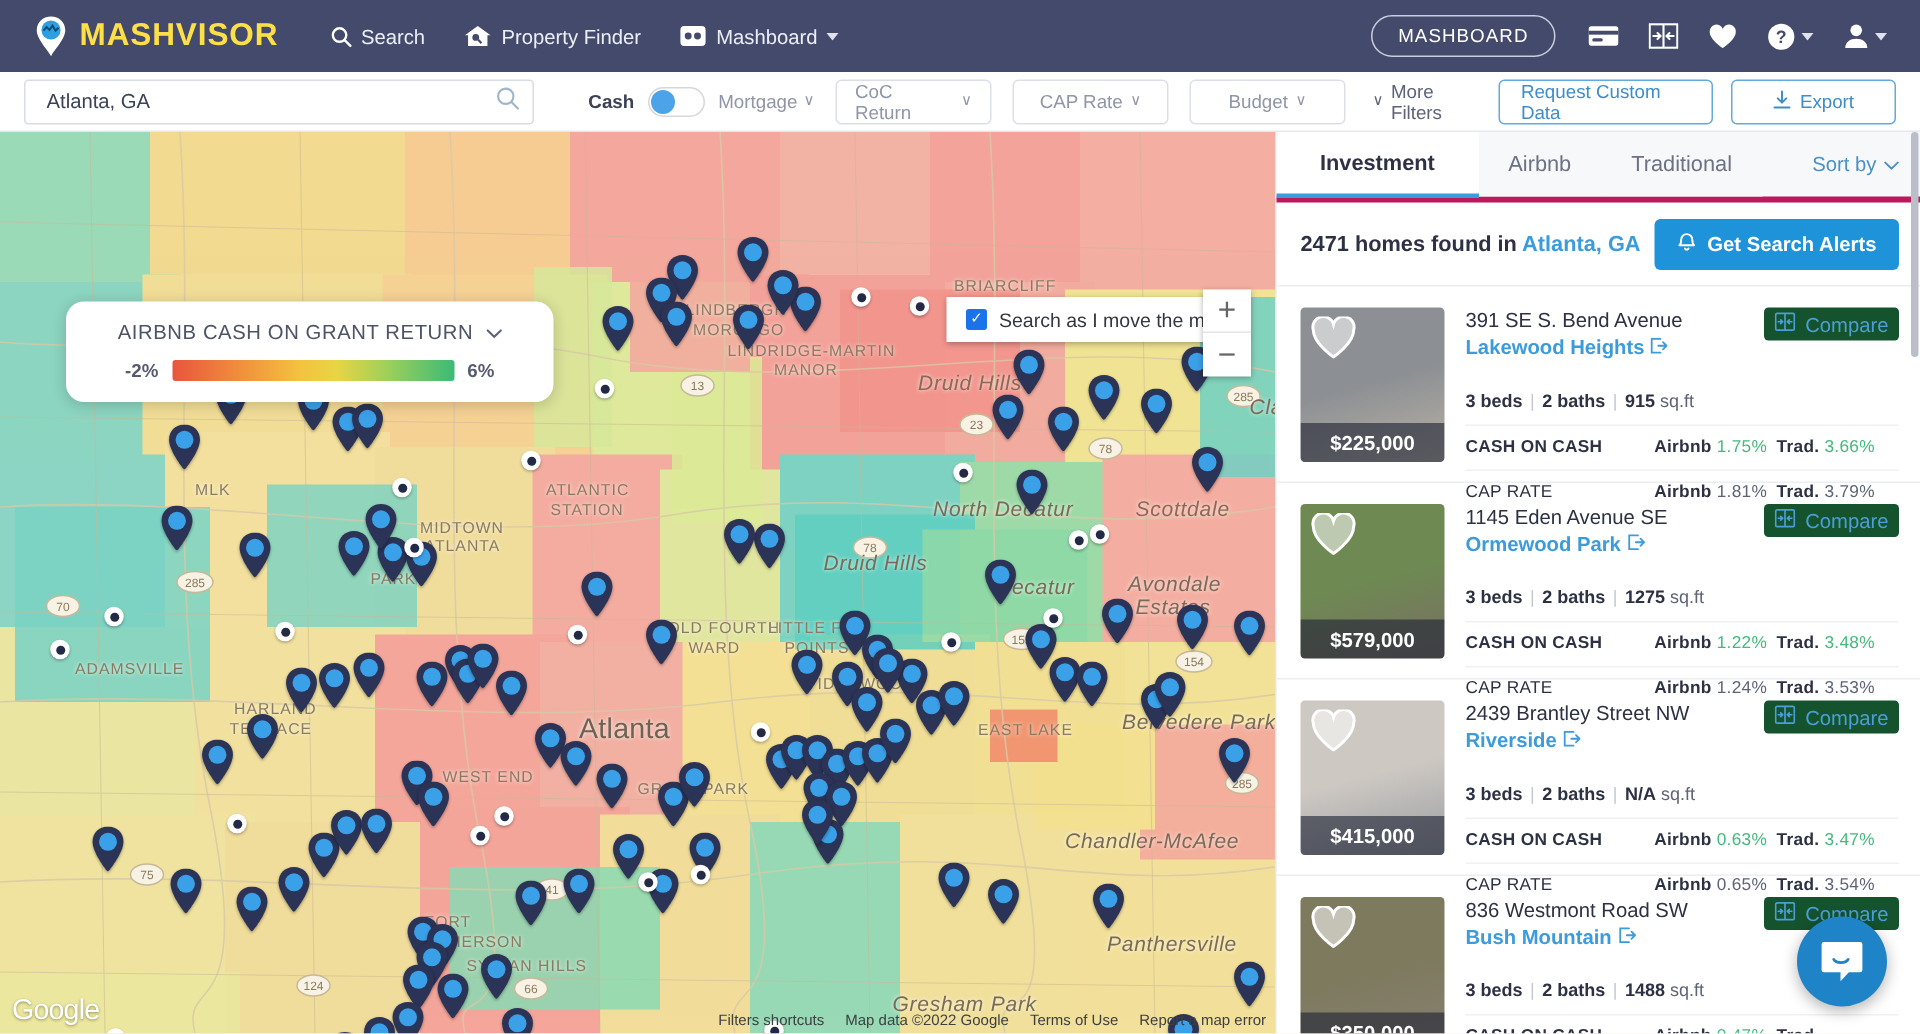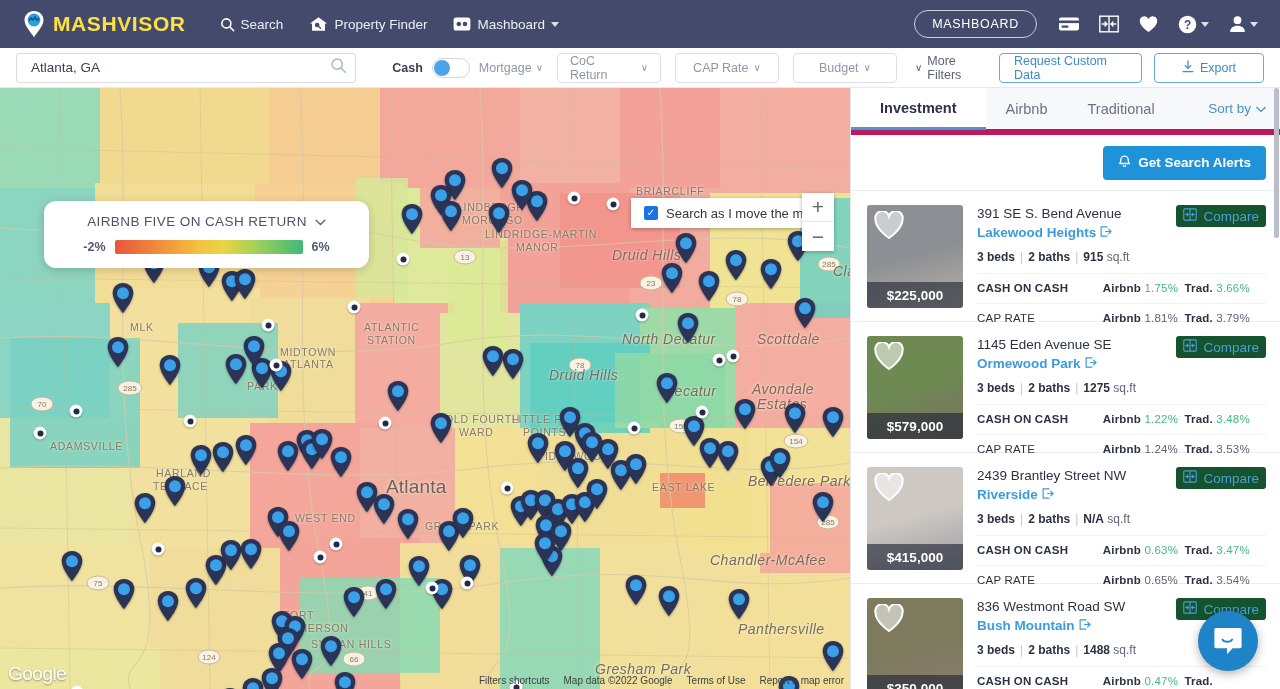--- a/index.html
+++ b/index.html
@@ -146,21 +146,21 @@
   .mapfooter {
     position: absolute; right: 6px; bottom: 3px; display: flex; gap: 14px;
     font-size: 10px; color: #3c4043;
   }
   .mapfooter span { cursor: pointer; }
 
   
   .panel { width: 430px; height: 601px; background: #fff; display: flex; flex-direction: column;
            border-left: 1px solid #e4e6ec; position: relative; }
   .tabs { height: 47px; display: flex; align-items: stretch; background: #f7f8fa;
-          border-bottom: 6px solid #be185d; }
+          border-bottom: 4px solid #be185d; }
   .tab {
     display: flex; align-items: center; padding: 0 20px; font-size: 14.5px;
     color: #6b7284; cursor: pointer; position: relative; background: #f7f8fa;
   }
   .tab.active {
     color: #2c3243; font-weight: 700; background: #fff;
     border-bottom: 3px solid #3c9bdb; margin-bottom: -1px;
   }
   .tab:first-child { padding-left: 29px; padding-right: 29px; }
   .sortby {
@@ -199,21 +199,21 @@
   .addr-row { display: flex; align-items: flex-start; }
   .addr { font-size: 13.5px; color: #2c3243; line-height: 1.35; }
   .hood-link {
     font-size: 13.5px; color: #3c9bdb; font-weight: 700; display: inline-flex;
     align-items: center; gap: 4px; margin-top: 1px; cursor: pointer;
   }
   .compare {
     margin-left: auto; display: flex; align-items: center; gap: 6px; color: #4b9ed6;
     font-size: 13.5px; cursor: pointer; background: #14532d; padding: 3px 7px; border-radius: 3px;
   }
-  .specs { font-size: 12px; color: #5d6478; margin-top: 9px; }
+  .specs { font-size: 12px; color: #5d6478; margin-top: 19px; }
   .specs b { color: #2c3243; font-weight: 700; }
   .specs .sep { color: #c4c8d2; margin: 0 5px; }
   .metric {
     display: flex; align-items: center; margin-top: 9px; padding-top: 8px;
     border-top: 1px solid #eff1f4; font-size: 11.5px; color: #2c3243; letter-spacing: .2px;
   }
   .metric:first-of-type { border-top: 0; }
   .metric .mlabel { width: 148px; font-weight: 400; }
   .metric .mval { width: 96px; color: #5d6478; }
   .metric .mval b { color: #2c3243; font-weight: 700; }
@@ -1192,21 +1192,21 @@
         <div class="dotmark" style="left: 719px; top: 272px;"></div>
         <div class="dotmark" style="left: 733px; top: 268px;"></div>
         <div class="dotmark" style="left: 516px; top: 599px;"></div>
         <div class="dotmark" style="left: 77px; top: 604px;"></div>
         <div class="dotmark" style="left: 336px; top: 456px;"></div>
         <div class="dotmark" style="left: 634px; top: 340px;"></div>
       </div>
 
     <div class="legend-card">
       <div class="legend-title">
-        <span>AIRBNB FIVE ON CASH RETURN</span>
+        <span>AIRBNB CASH ON GRANT RETURN</span>
         <span>
           <svg width="11" height="7" viewBox="0 0 12 8" fill="none" stroke="#5d6478" stroke-width="1.6">
             <path d="M1 1.5L6 6.3 11 1.5" stroke-linecap="round"></path>
           </svg>
         </span>
       </div>
       <div class="legend-row">
         <span class="legend-min">-2%</span>
         <span class="legend-bar"></span>
         <span class="legend-max">6%</span>
@@ -1247,20 +1247,24 @@
         <span>Sort by</span>
         <span>
           <svg width="10" height="7" viewBox="0 0 12 8" fill="none" stroke="#4b91c6" stroke-width="1.6">
             <path d="M1 1.5L6 6.3 11 1.5" stroke-linecap="round"></path>
           </svg>
         </span>
       </div>
     </div>
 
     <div class="found-row">
+      <div class="found-text">
+        <span>2471 homes found in</span>
+        <em>Atlanta, GA</em>
+      </div>
       <div class="alerts-btn">
         <span>
           <svg width="13" height="14" viewBox="0 0 14 15" fill="none" stroke="#fff" stroke-width="1.4">
             <path d="M3 6.2a4 4 0 018 0c0 3 1.3 4 1.3 4H1.7S3 9.2 3 6.2z" stroke-linejoin="round"></path>
             <path d="M5.7 12.6a1.5 1.5 0 002.6 0" stroke-linecap="round"></path>
           </svg>
         </span>
         <span>Get Search Alerts</span>
       </div>
     </div>

